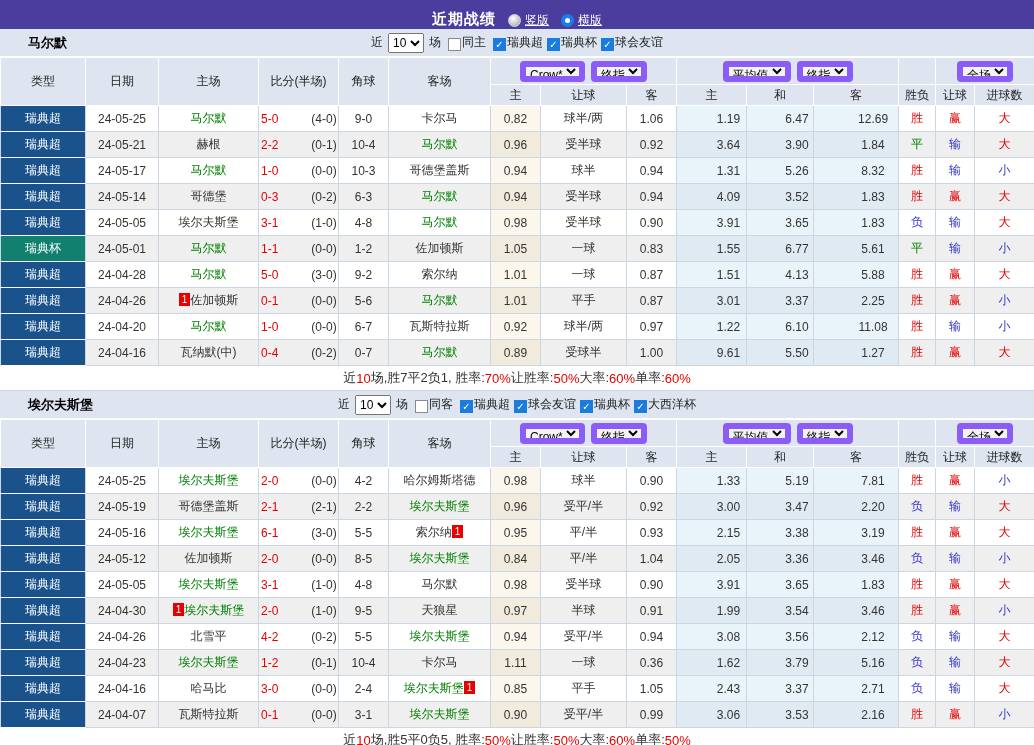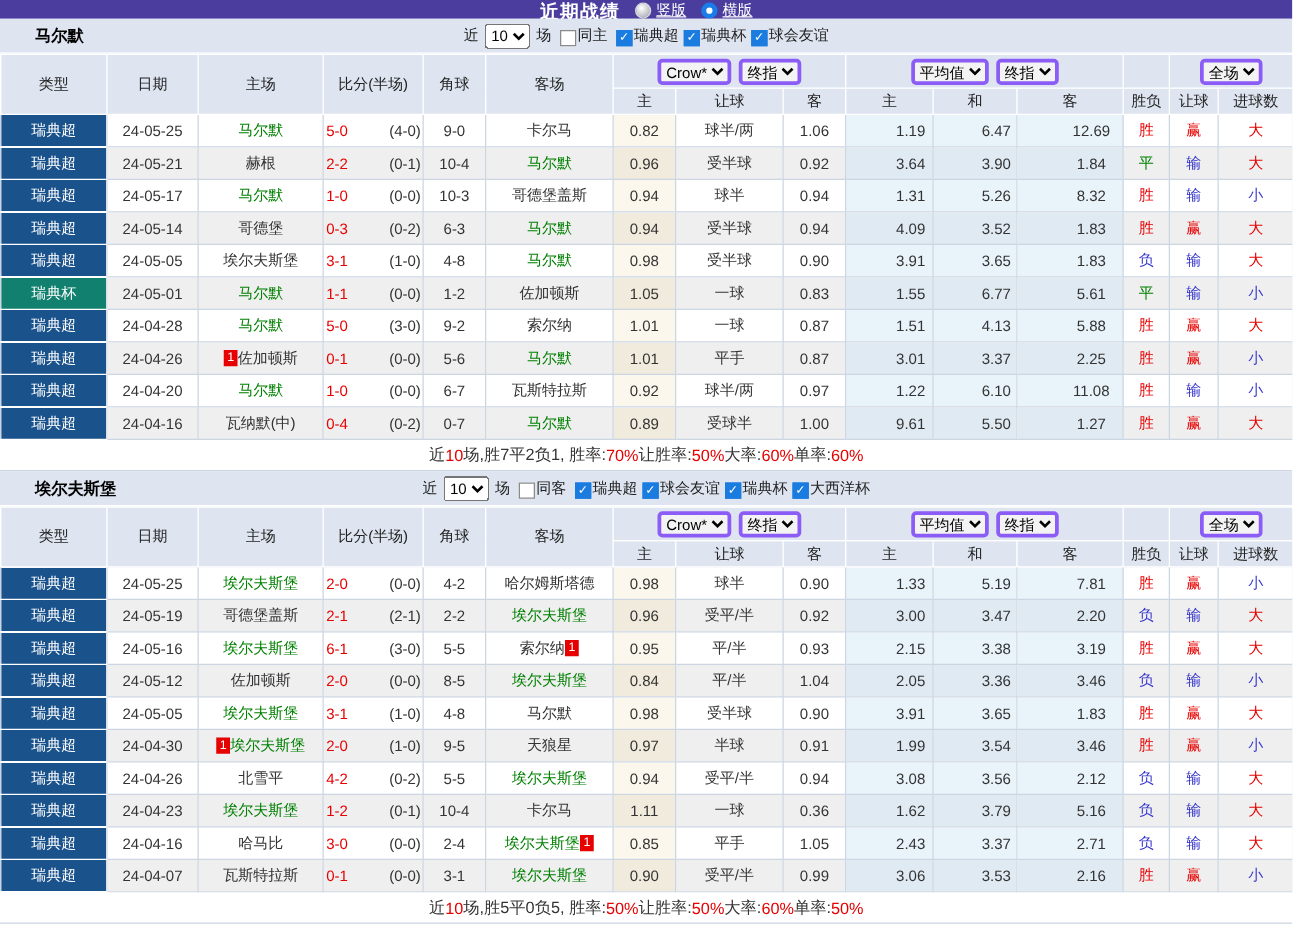--- a/index.html
+++ b/index.html
@@ -1,20 +1,20 @@
 <!DOCTYPE html>
 <html style="--titlebar_purple: #4a3d9e; --header_bg: #dee5f0; --league_navy: #1a528c; --cup_teal: #12806f; --win_red: #e60000; --draw_green: #008000; --lose_blue: #3333cc; --self_team_green: #008000; --avg_col_bg: #e9f3fa; --odds_col_bg: #fcf7ec; --check_blue: #1b7ce0; --radio_blue: #1a7ce8; --row_alt_bg: #efefef; --grid_border: #ccd5e2;"><head>
 <meta charset="utf-8">
 <style>
   * { box-sizing: border-box; }
   body { margin:0; font-family:"Liberation Sans","DejaVu Sans",sans-serif; background:#fff; }
   .page { width:1034px; height:745px; overflow:hidden; background:#fff; color:#333; font-size:12px; }
 
   
-  .title-bar { height:15px; background:var(--titlebar_purple,#4a3d9e); display:flex; align-items:flex-start; justify-content:center; gap:12px; color:#fff; }
+  .title-bar { height:29px; background:var(--titlebar_purple,#4a3d9e); display:flex; align-items:flex-end; justify-content:center; gap:12px; color:#fff; }
   .page-title { font-weight:bold; font-size:15px; letter-spacing:1px; }
   .radio-opt { display:inline-flex; align-items:center; gap:4px; font-size:12px; cursor:pointer;text-decoration:underline; }
   .radio { width:13px; height:13px; border-radius:50%; display:inline-block; }
   .radio.unsel { background:radial-gradient(circle at 38% 32%, #ffffff, #9aa0a8); border:1px solid #d8d8d8; }
   .radio.sel { background:#fff; border:4px solid var(--radio_blue,#1a7ce8); }
 
   
   .section-head { height:28px; background:var(--header_bg,#dee5f0); display:flex; align-items:center; position:relative; border-bottom:1px solid #fff; }
   .team-name { position:absolute; left:28px; font-weight:bold; font-size:13px; color:#000; }
   .filter { margin:0 auto; display:flex; align-items:center; gap:3px; font-size:12px; color:#222; }
@@ -22,21 +22,21 @@
   .cb-item { display:inline-flex; align-items:flex-end; cursor:pointer; margin-left:4px; }
   .cb { width:13px; height:13px; border:1px solid #8a8a8a; background:#fff; display:inline-flex; align-items:center; justify-content:center; font-size:10px; font-weight:bold; color:#fff; margin-right:1px; }
   .cb.on { background:var(--check_blue,#1b7ce0); border-color:var(--check_blue,#1b7ce0); }
 
   
   table.grid { width:1034px; border-collapse:collapse; table-layout:fixed; }
   thead th { background:var(--header_bg,#dee5f0); border:1px solid #fff; font-weight:normal; color:#222; font-size:12px; padding:0; }
   .ctl-row th { height:27px; }
   .sub-row th { height:21px; }
   .ctl-cell { text-align:center; }
-  .ctl-cell select { height:21px; font-size:12px; margin:0 3px; border:3px solid #8b5cf6; border-radius:4px; background:#f3f3f3; }
+  .ctl-cell select { height:21px; font-size:12px; margin:0 3px; border:6px solid #8b5cf6; border-radius:4px; background:#f3f3f3; }
 
   tbody td { border:1px solid var(--grid_border,#ccd5e2); text-align:center; height:26px; padding:0 2px; background:#fff; font-size:12px; color:#333; overflow:hidden; white-space:nowrap; }
   tbody tr:nth-child(even) td { background:var(--row_alt_bg,#efefef); }
   tbody td.oh, tbody td.oa { background:var(--odds_col_bg,#fcf7ec); }
   tbody tr:nth-child(even) td.oh, tbody tr:nth-child(even) td.oa { background:#f1ebdd; }
   tbody td.oa { background:#fff; }
   tbody tr:nth-child(even) td.oa { background:var(--row_alt_bg,#efefef); }
   tbody td.avg { background:var(--avg_col_bg,#e9f3fa);padding-left:36px; }
   tbody tr:nth-child(even) td.avg { background:#e0eaf2; }
   tbody td.type { background:var(--league_navy,#1a528c); color:#fff; border-color:#fff var(--grid_border,#ccd5e2); }

